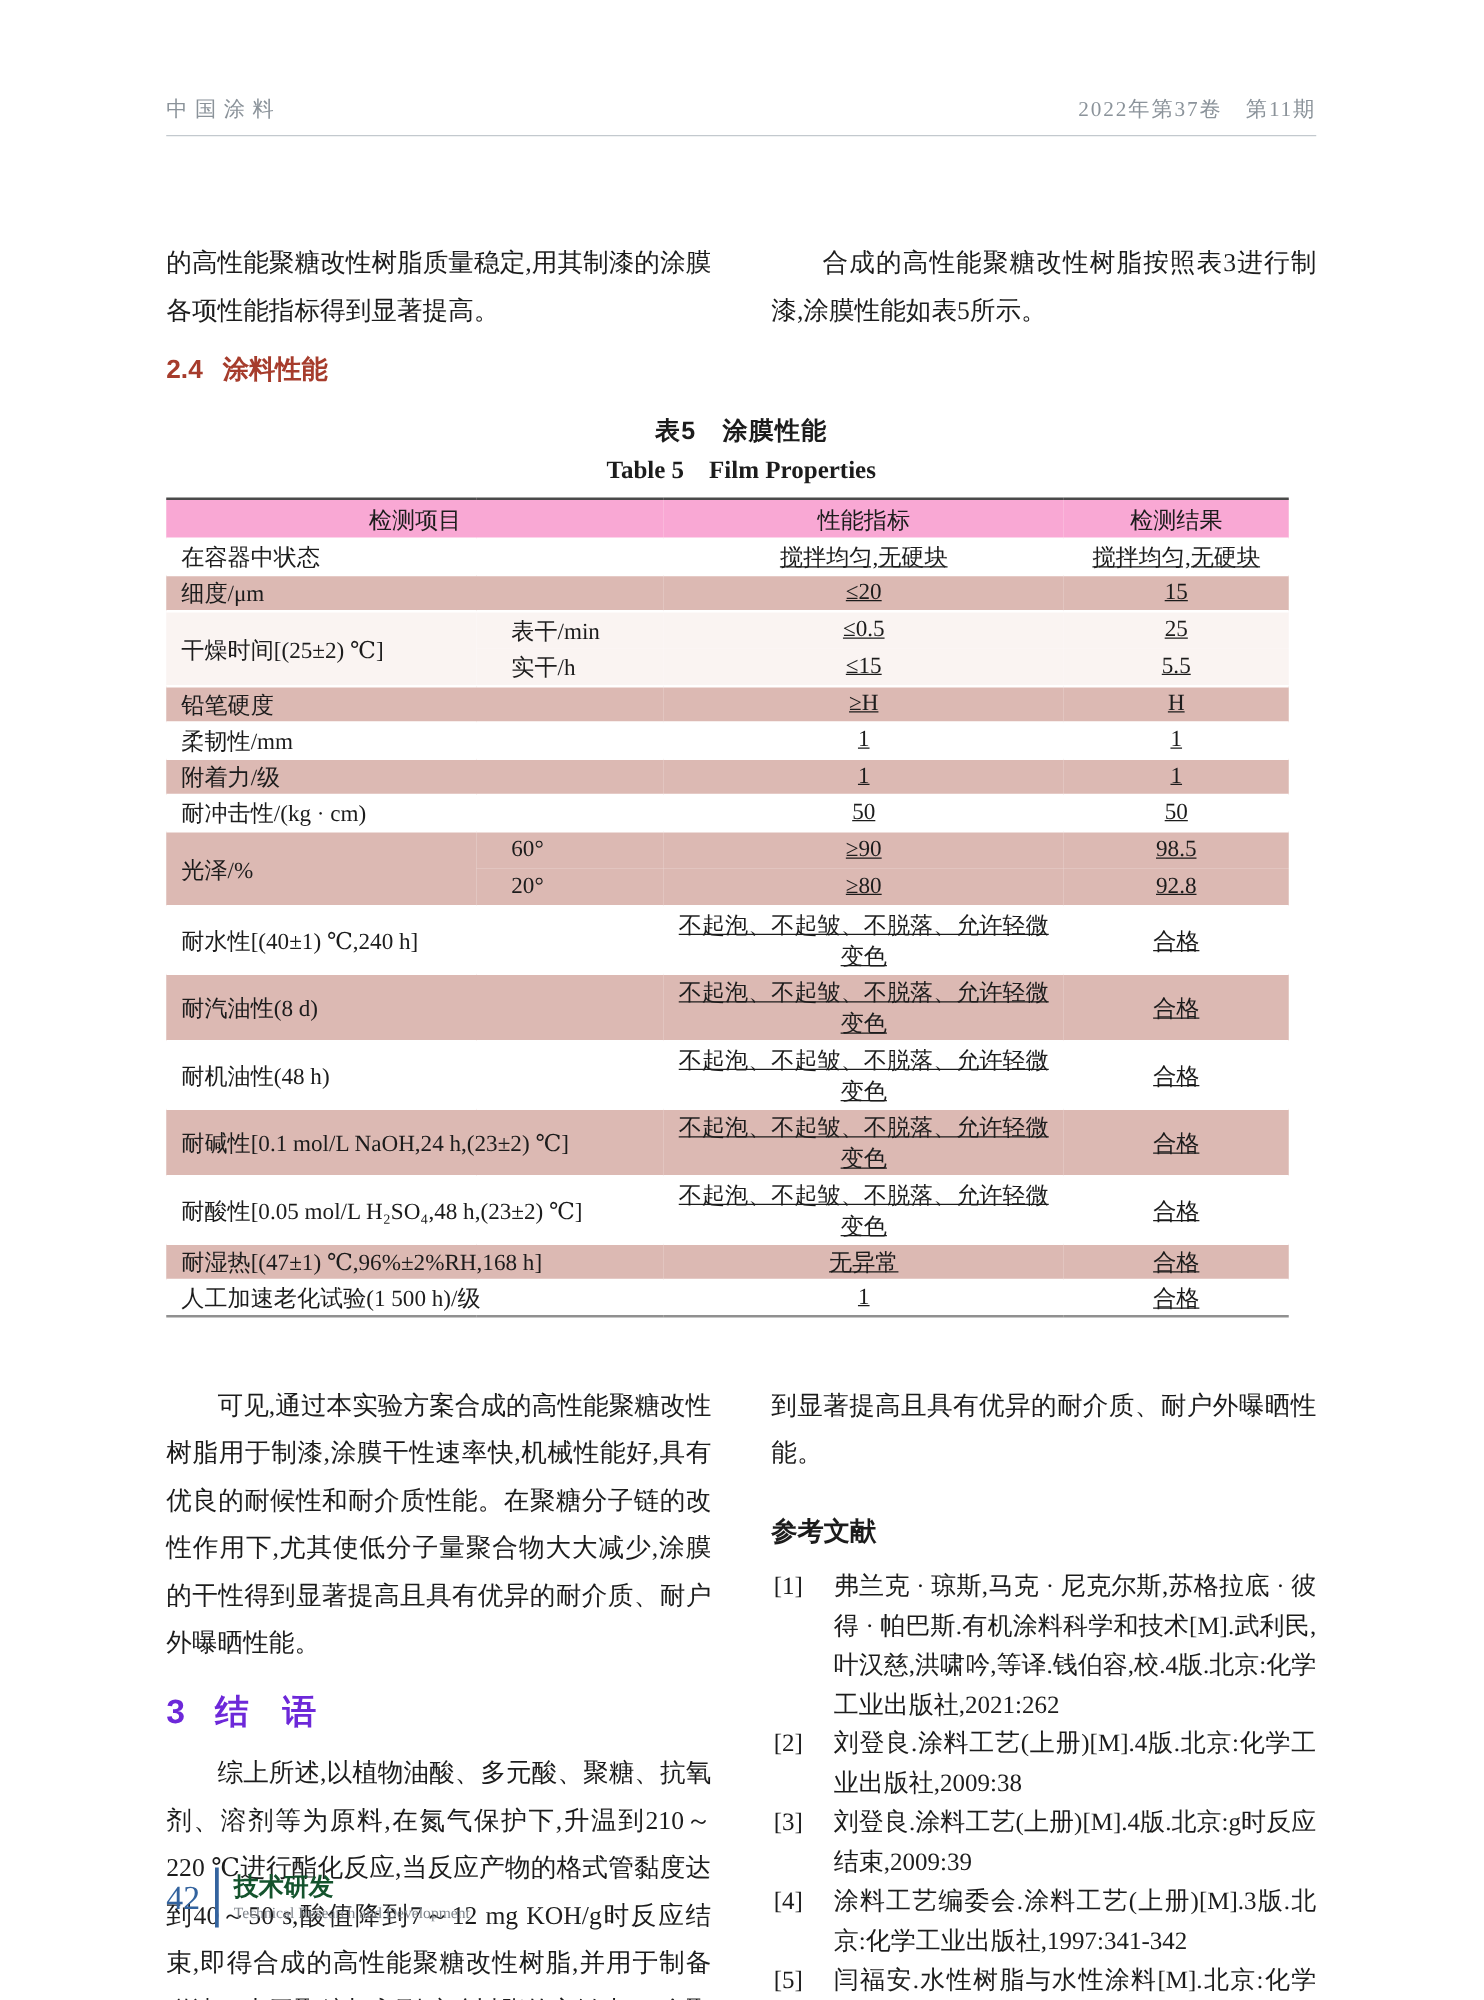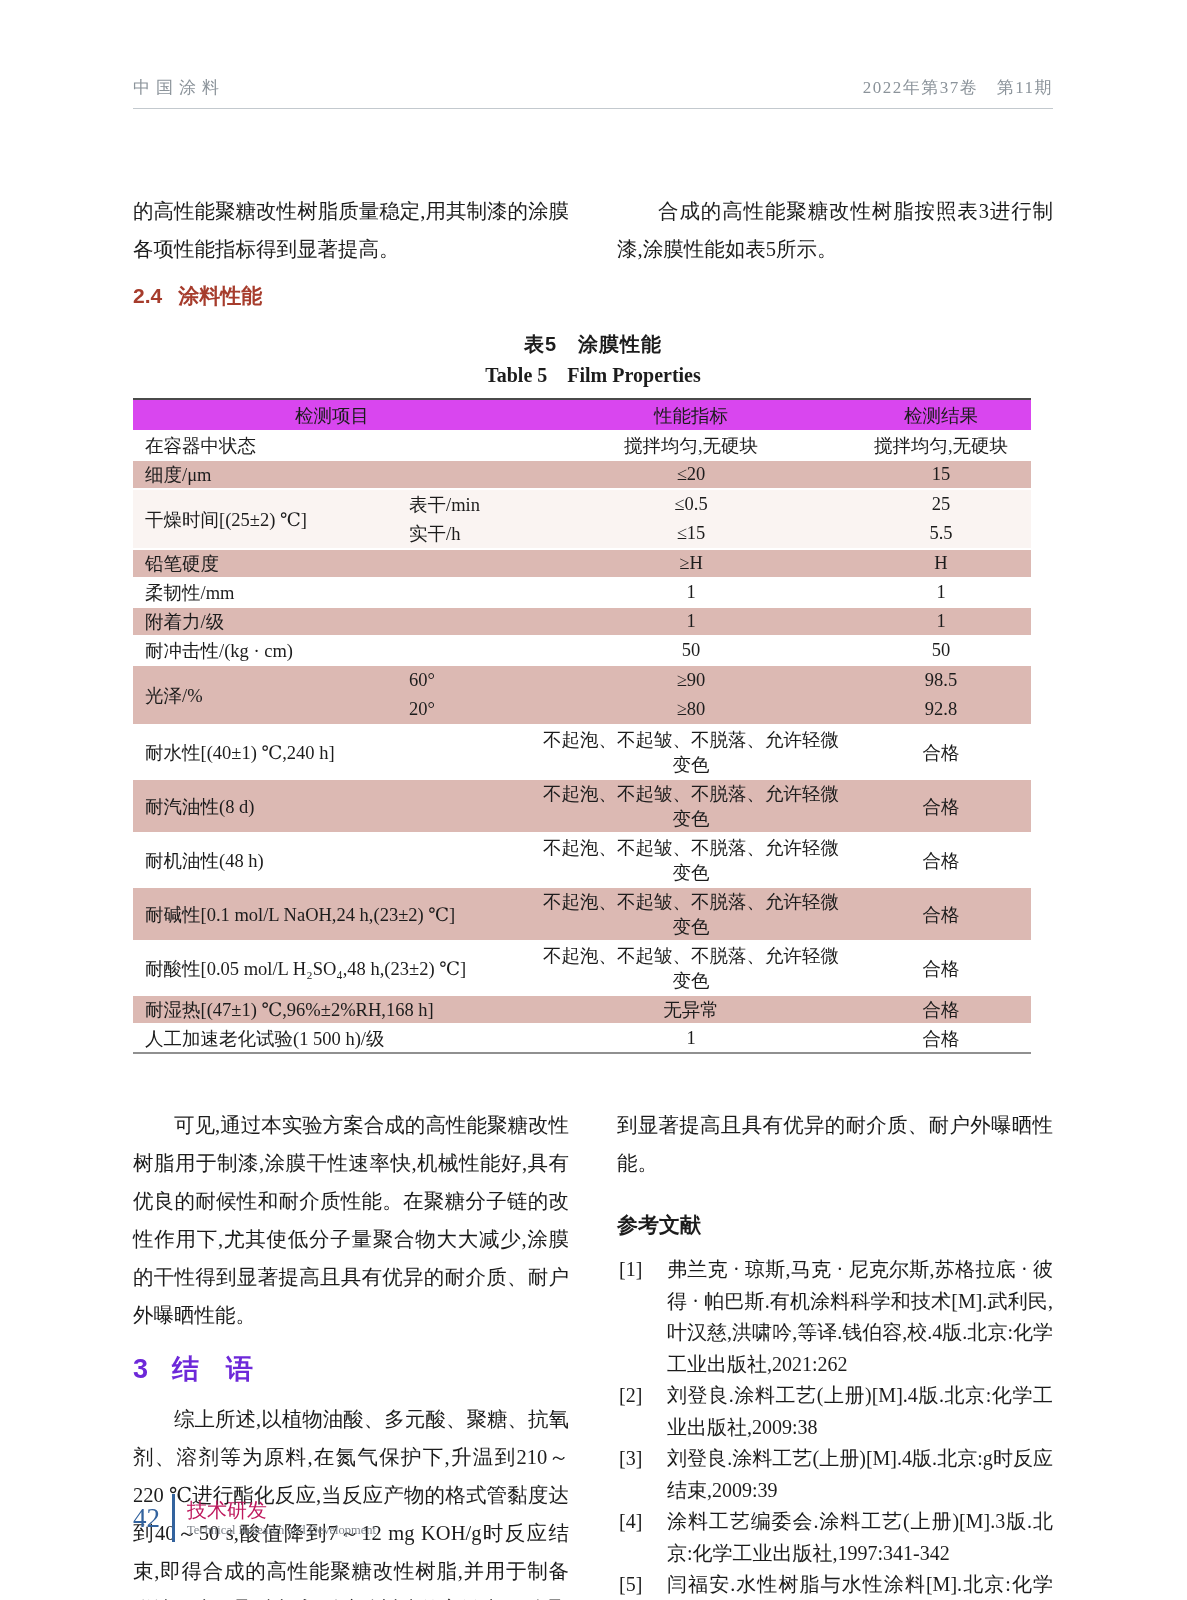--- a/index.html
+++ b/index.html
@@ -40,51 +40,51 @@
   .tbl-cap-zh { text-align:center; font-weight:bold; font-size:20px;
                 font-family:"Liberation Sans",sans-serif; letter-spacing:1px; }
   .tbl-cap-en { text-align:center; font-weight:bold; font-size:20px; margin-top:4px;
                 font-family:"Liberation Serif",serif; }
   table.film {
     width:898px; margin-top:9px; border-collapse:collapse;
     border-top:2px solid #4a4a4a; border-bottom:2px solid #909090;
     font-size:18.5px;
   }
   table.film th {
-    background:#d946ef; font-weight:normal; height:28px;
+    background:#f9a8d4; font-weight:normal; height:28px;
     border-bottom:2px solid #ffffff; text-align:center; padding:1px 4px;
   }
   table.film td { height:24px; padding:1px 4px; vertical-align:middle;
                   border-bottom:2px solid #ffffff; }
   table.film tr:last-child td { border-bottom:none; }
   table.film td.group-mid { border-bottom:none; }
   table.film tr.sub-row td { height:27px; }
   .c-item { text-align:left; padding-left:12px !important; }
   .c-sub  { text-align:left; padding-left:28px !important; }
-  .c-spec,.c-res { text-align:center; }
+  .c-spec,.c-res { text-align:center;text-decoration:underline; }
   tr.pink  td { background:#dcb9b3; }
   tr.light td { background:#faf4f2; }
   tr.white td { background:#ffffff; }
 
   
   .below { margin-top:52px; }
 
   .ref-head { text-align:left; font-family:Liberation Serif, serif;
               font-weight:bold; font-size:21px; margin:24px 0 10px; }
   .ref-list { font-size:20px; line-height:31.5px; }
   .ref-item { position:relative; padding-left:50px; text-align:justify; }
   .ref-num  { position:absolute; left:2px; }
 
   
   .page-foot { position:absolute; left:133px; top:1494px;
                display:flex; align-items:center; }
   .pf-num { font-size:27px; color:#33639e; margin-right:12px; }
   .pf-bar { width:3px; height:48px; background:#33639e; margin-right:12px; }
-  .pf-zh  { font-family:"Liberation Sans",sans-serif; font-weight:normal;
-            font-size:20px; color:#be185d; line-height:1.2; }
+  .pf-zh  { font-family:"Liberation Sans",sans-serif; font-weight:bold;
+            font-size:20px; color:#14532d; line-height:1.2; }
   .pf-en  { font-size:12.5px; color:#7d838a; margin-top:1px; }
 </style>
 </head>
 <body>
 
 <div class="page">
 
   <div class="page-head">
     <span class="ph-journal">中国涂料</span>
     <span class="ph-issue">2022年第37卷　第11期</span>

